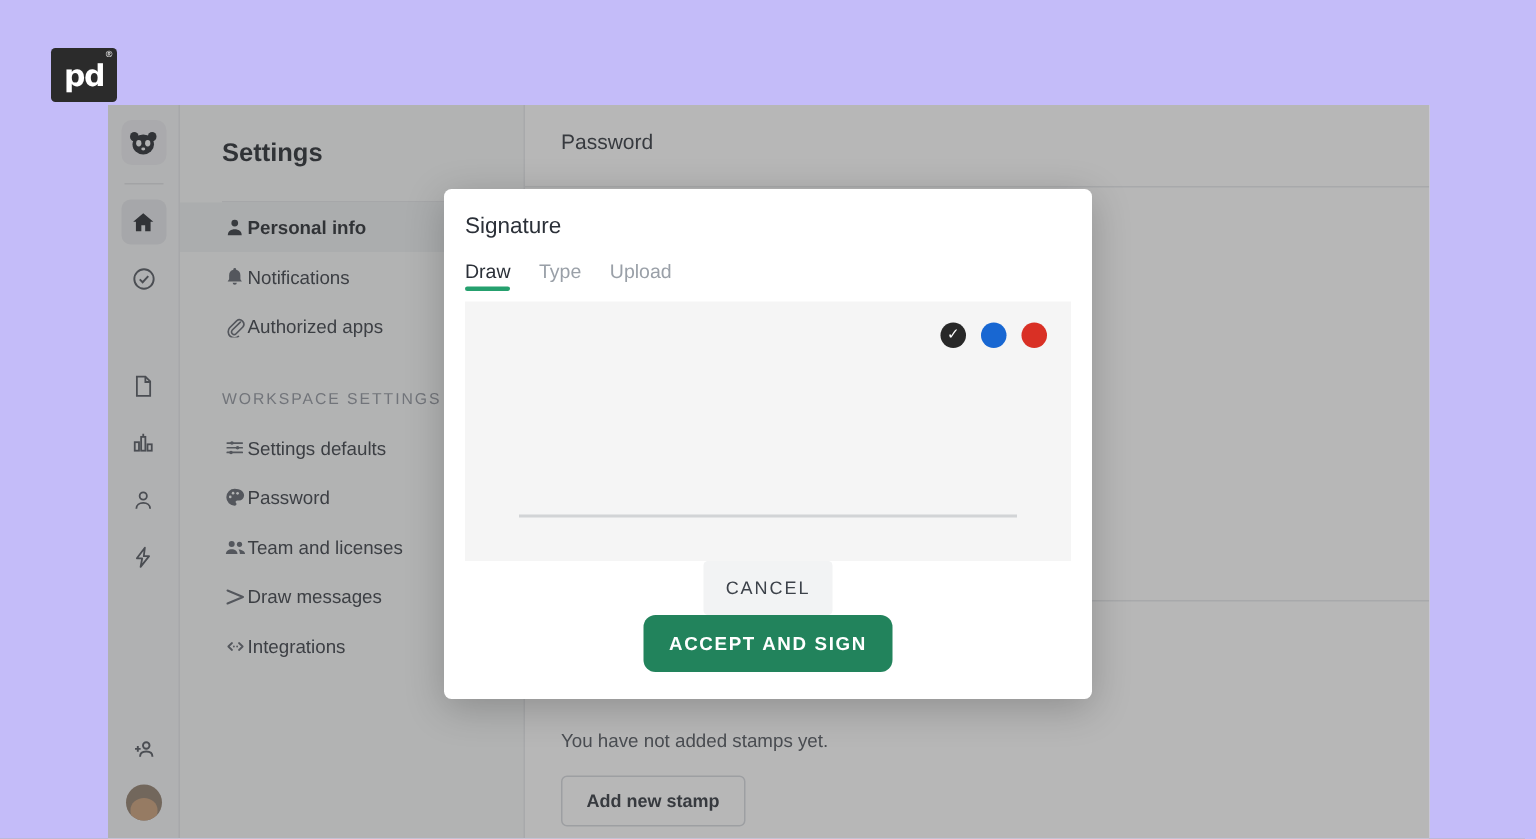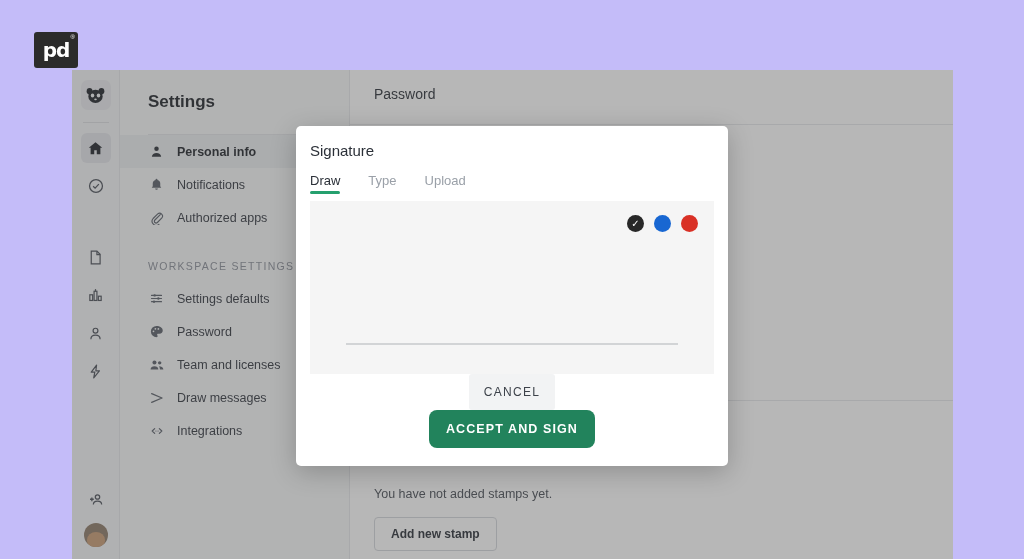--- a/index.html
+++ b/index.html
@@ -77,21 +77,21 @@
     padding: 22px 0 0 28px;
   }
   #sidebar-divider {
     height: 1px; background: #e3e5e8; margin: 22px 18px 0 28px;
   }
   .sb-section-label {
     font-size: 10.5px; letter-spacing: 1.3px; color: #8b9099;
     padding: 26px 0 10px 28px; text-transform: uppercase;
   }
   .sb-item {
-    display: flex; align-items: center; gap: 12px;
+    display: flex; align-items: center; 
     height: 33px; padding-left: 28px; color: #32373f;
     font-size: 12.5px;
     text-align: center;
   }
   .sb-item .sb-ico {
     width: 17px; height: 17px; flex: 0 0 17px;
     display: flex; align-items: center; justify-content: center;
     color: #5a6069;
   }
   .sb-item.active {
@@ -138,21 +138,21 @@
     width: 432px; height: 340px;
     background: #ffffff; border-radius: 5px;
     box-shadow: 0 6px 26px rgba(0,0,0,0.22);
     display: flex; flex-direction: column;
   }
   #modal-title {
     font-size: 15px; color: #2b3038;
     padding: 16px 0 0 14px;
   }
   #modal-tabs {
-    display: flex; gap: 28px; padding: 14px 0 0 14px;
+    display: flex; gap: 19px; padding: 14px 0 0 14px;
   }
   .modal-tab {
     font-size: 13px; color: #9aa0a8; padding-bottom: 6px;
     position: relative;
   }
   .modal-tab.active { color: #2b3038; }
   .modal-tab.active::after {
     content: ""; position: absolute; left: 0; right: 0; bottom: 0;
     height: 3px; background: #25a06e; border-radius: 2px;
   }

